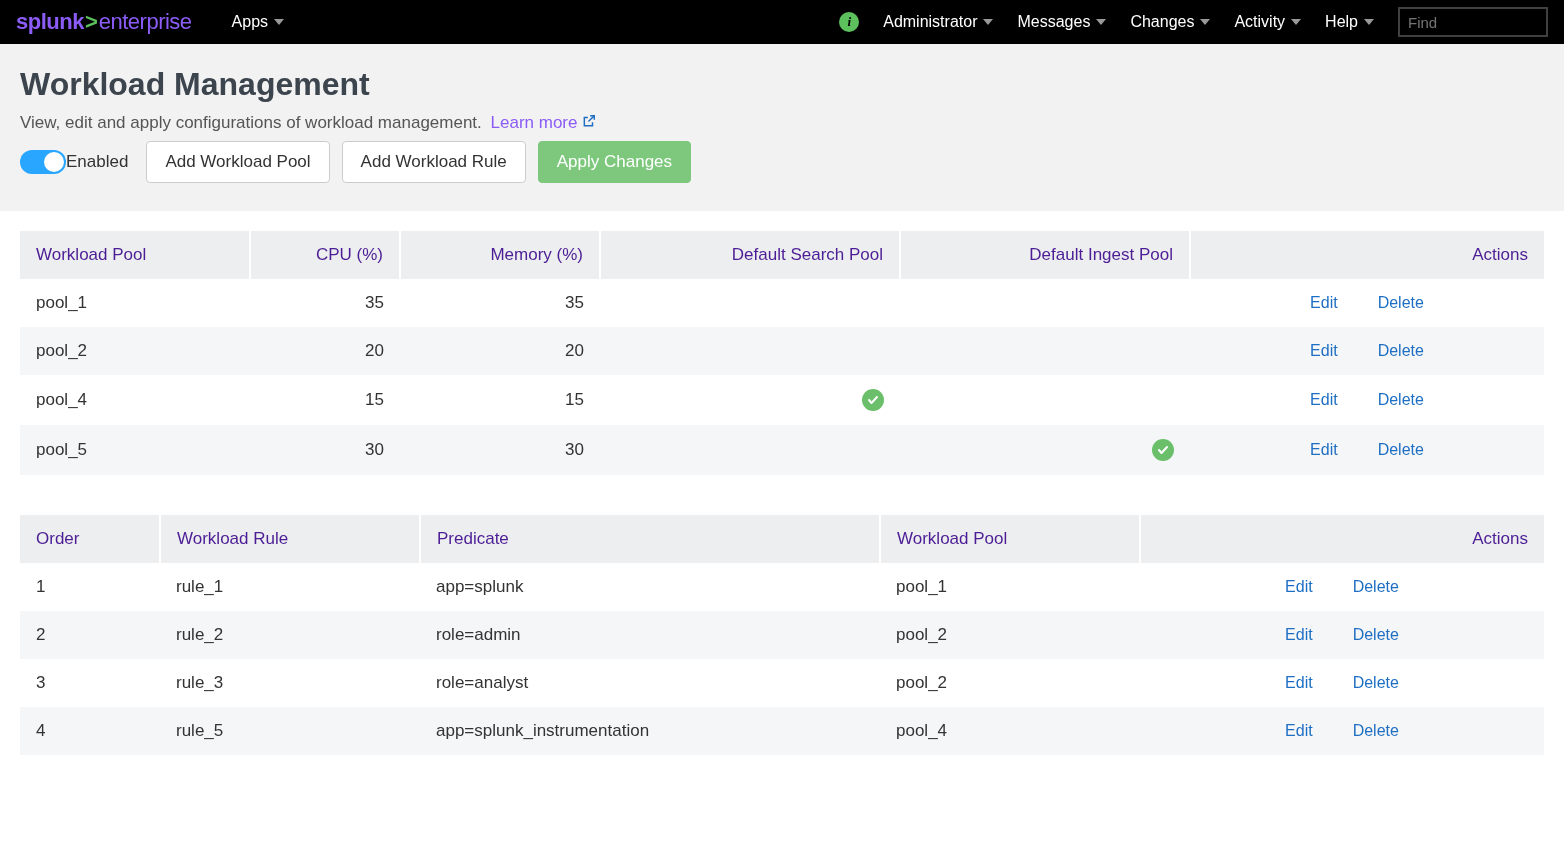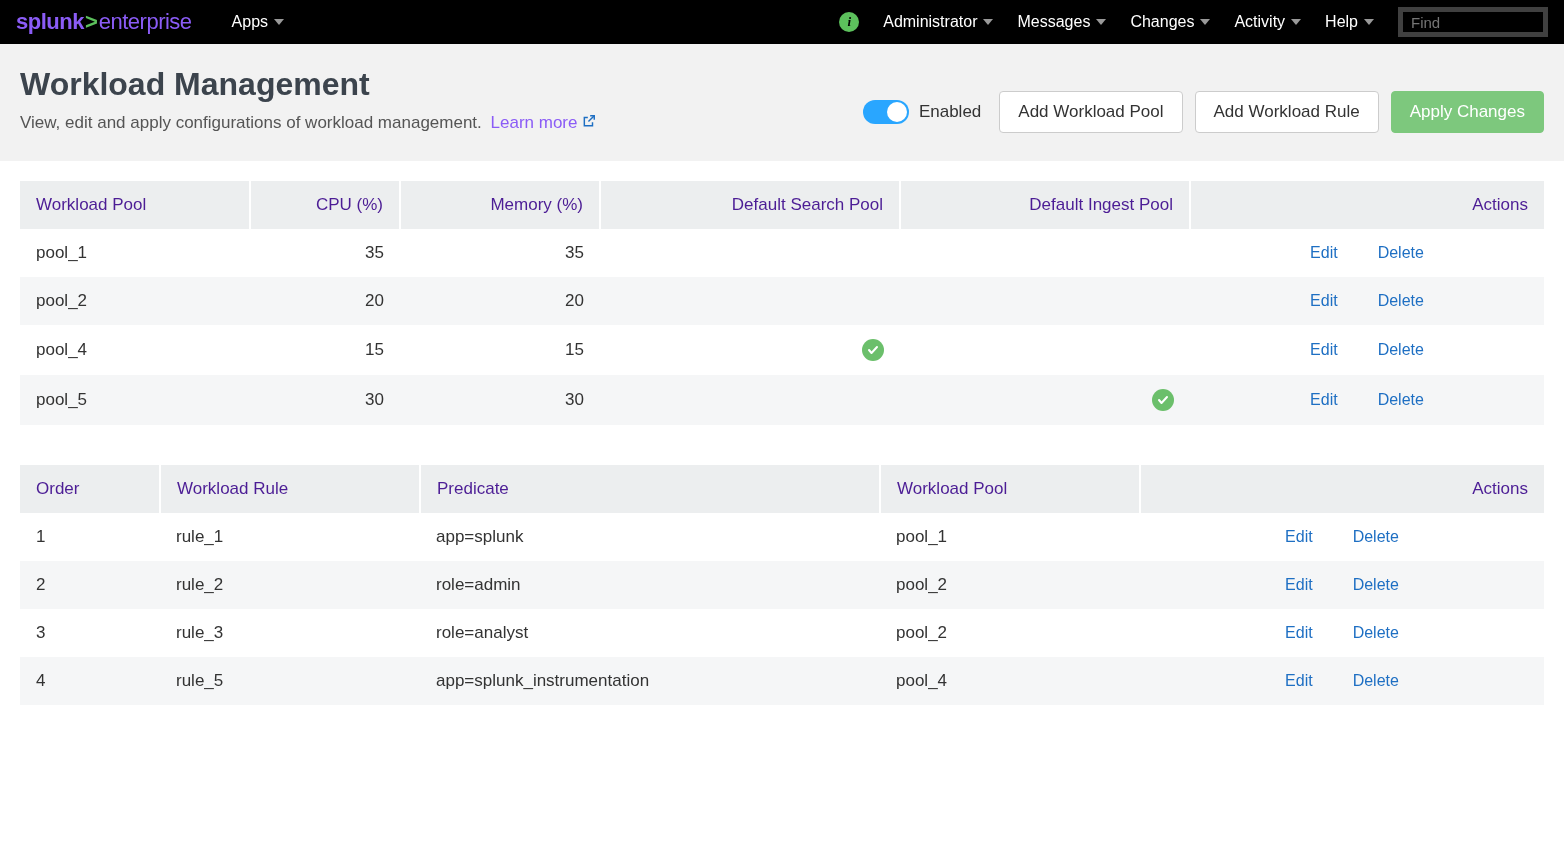--- a/index.html
+++ b/index.html
@@ -31,41 +31,41 @@
     .info-circle {
       width: 20px; height: 20px; border-radius: 50%;
       background: #5cc05c; color: #000;
       display: flex; align-items: center; justify-content: center;
       font-weight: 700; font-size: 13px;
       font-style: italic;
       font-family: Georgia, serif;
     }
     .search-box {
       display: flex; align-items: center;
-      border: 5px solid #404040; background: #000;
+      border: 2px solid #404040; background: #000;
       padding: 4px 8px; width: 150px; height: 30px;
     }
     .search-box input {
       background: transparent; border: none; color: #ccc;
       font-size: 15px; outline: none; flex: 1;
     }
 
     
     .page-header {
       background: #f2f2f2;
       padding: 22px 20px 28px 20px;
     }
-    .header-row { display: flex; align-items: flex-end; justify-content: space-between; }
+    .header-row { display: flex; align-items: flex-start; justify-content: space-between; flex-direction: column; }
     .page-title { font-size: 32px; font-weight: 600; color: #3c444d; margin-bottom: 10px; }
     .page-subtitle { font-size: 17px; color: #555; }
     .learn-more { color: #8b5cf6; text-decoration: none; margin-left: 4px; }
     .ext-icon { font-size: 14px; }
 
     .header-actions { display: flex; align-items: center; gap: 12px; margin-top: 8px; }
-    .toggle-wrap { display: flex; align-items: center; gap: 10px; margin-right: 6px; }
+    .toggle-wrap { display: flex; align-items: center; margin-right: 6px; }
     .toggle {
       width: 46px; height: 24px; background: #29a6ff; border-radius: 12px;
       position: relative;
     }
     .toggle-knob {
       width: 20px; height: 20px; background: #fff; border-radius: 50%;
       position: absolute; right: 2px; top: 2px;
     }
     .toggle-label { font-size: 17px; color: #333; }
 

